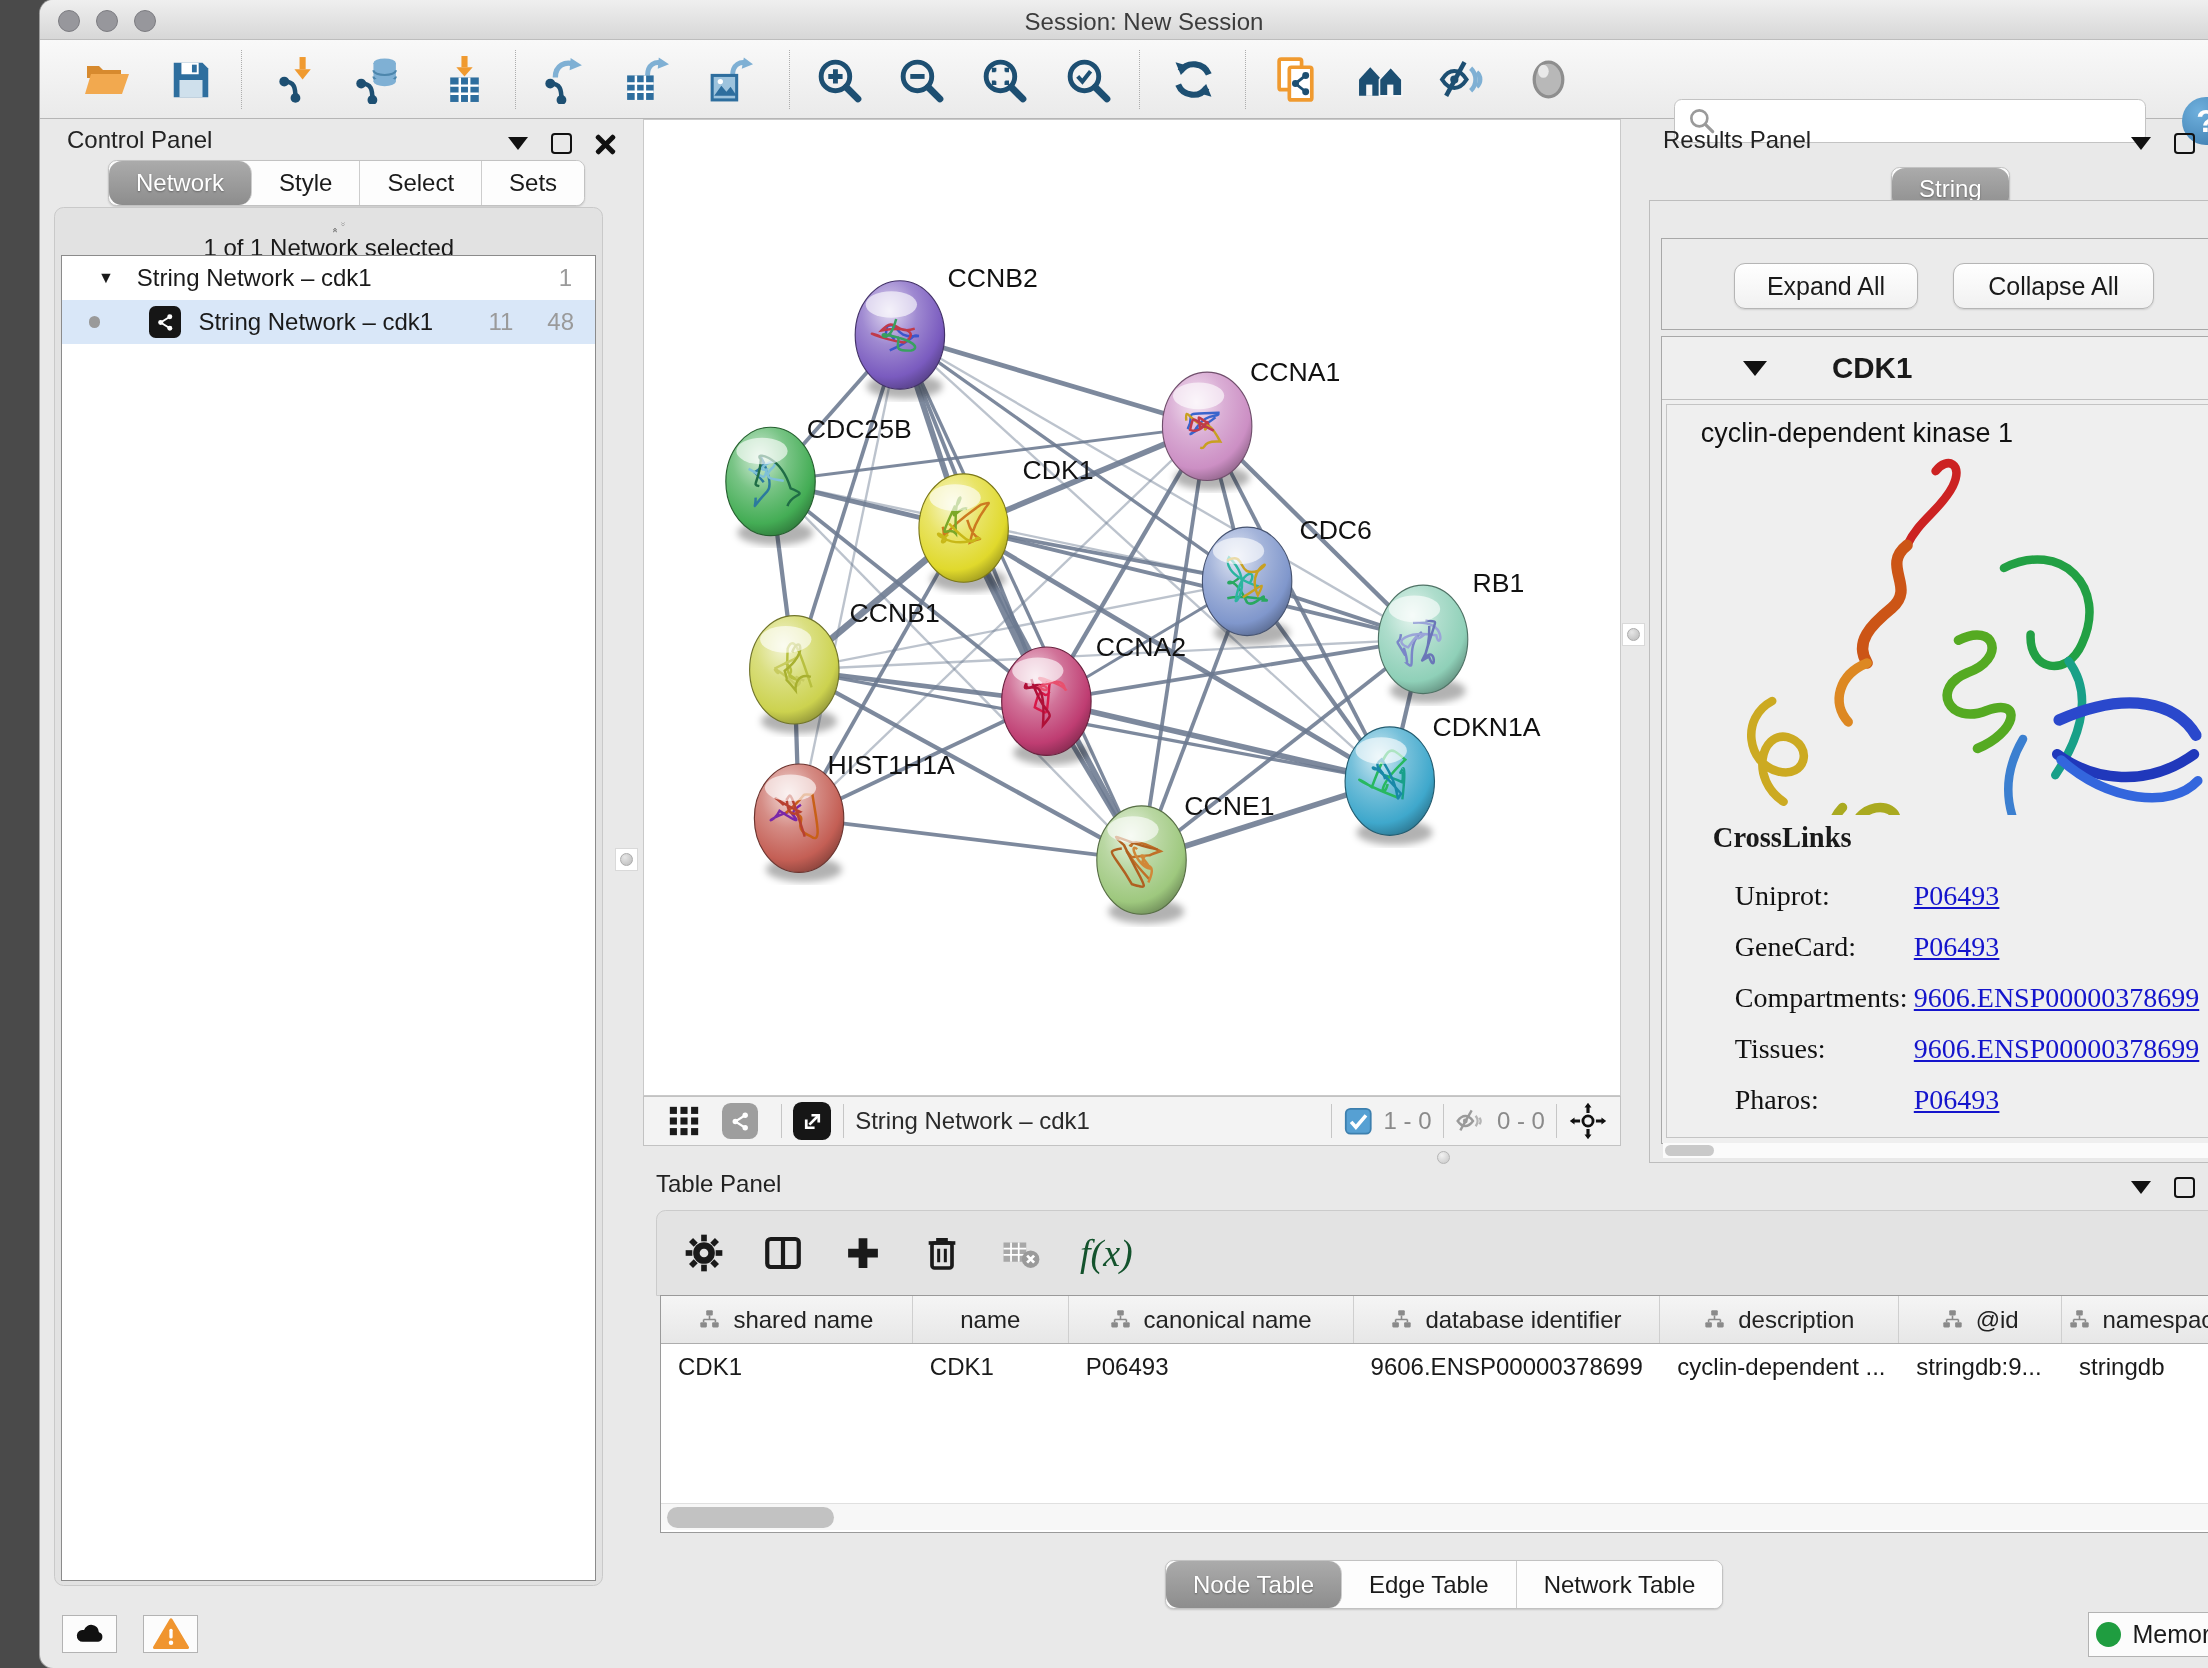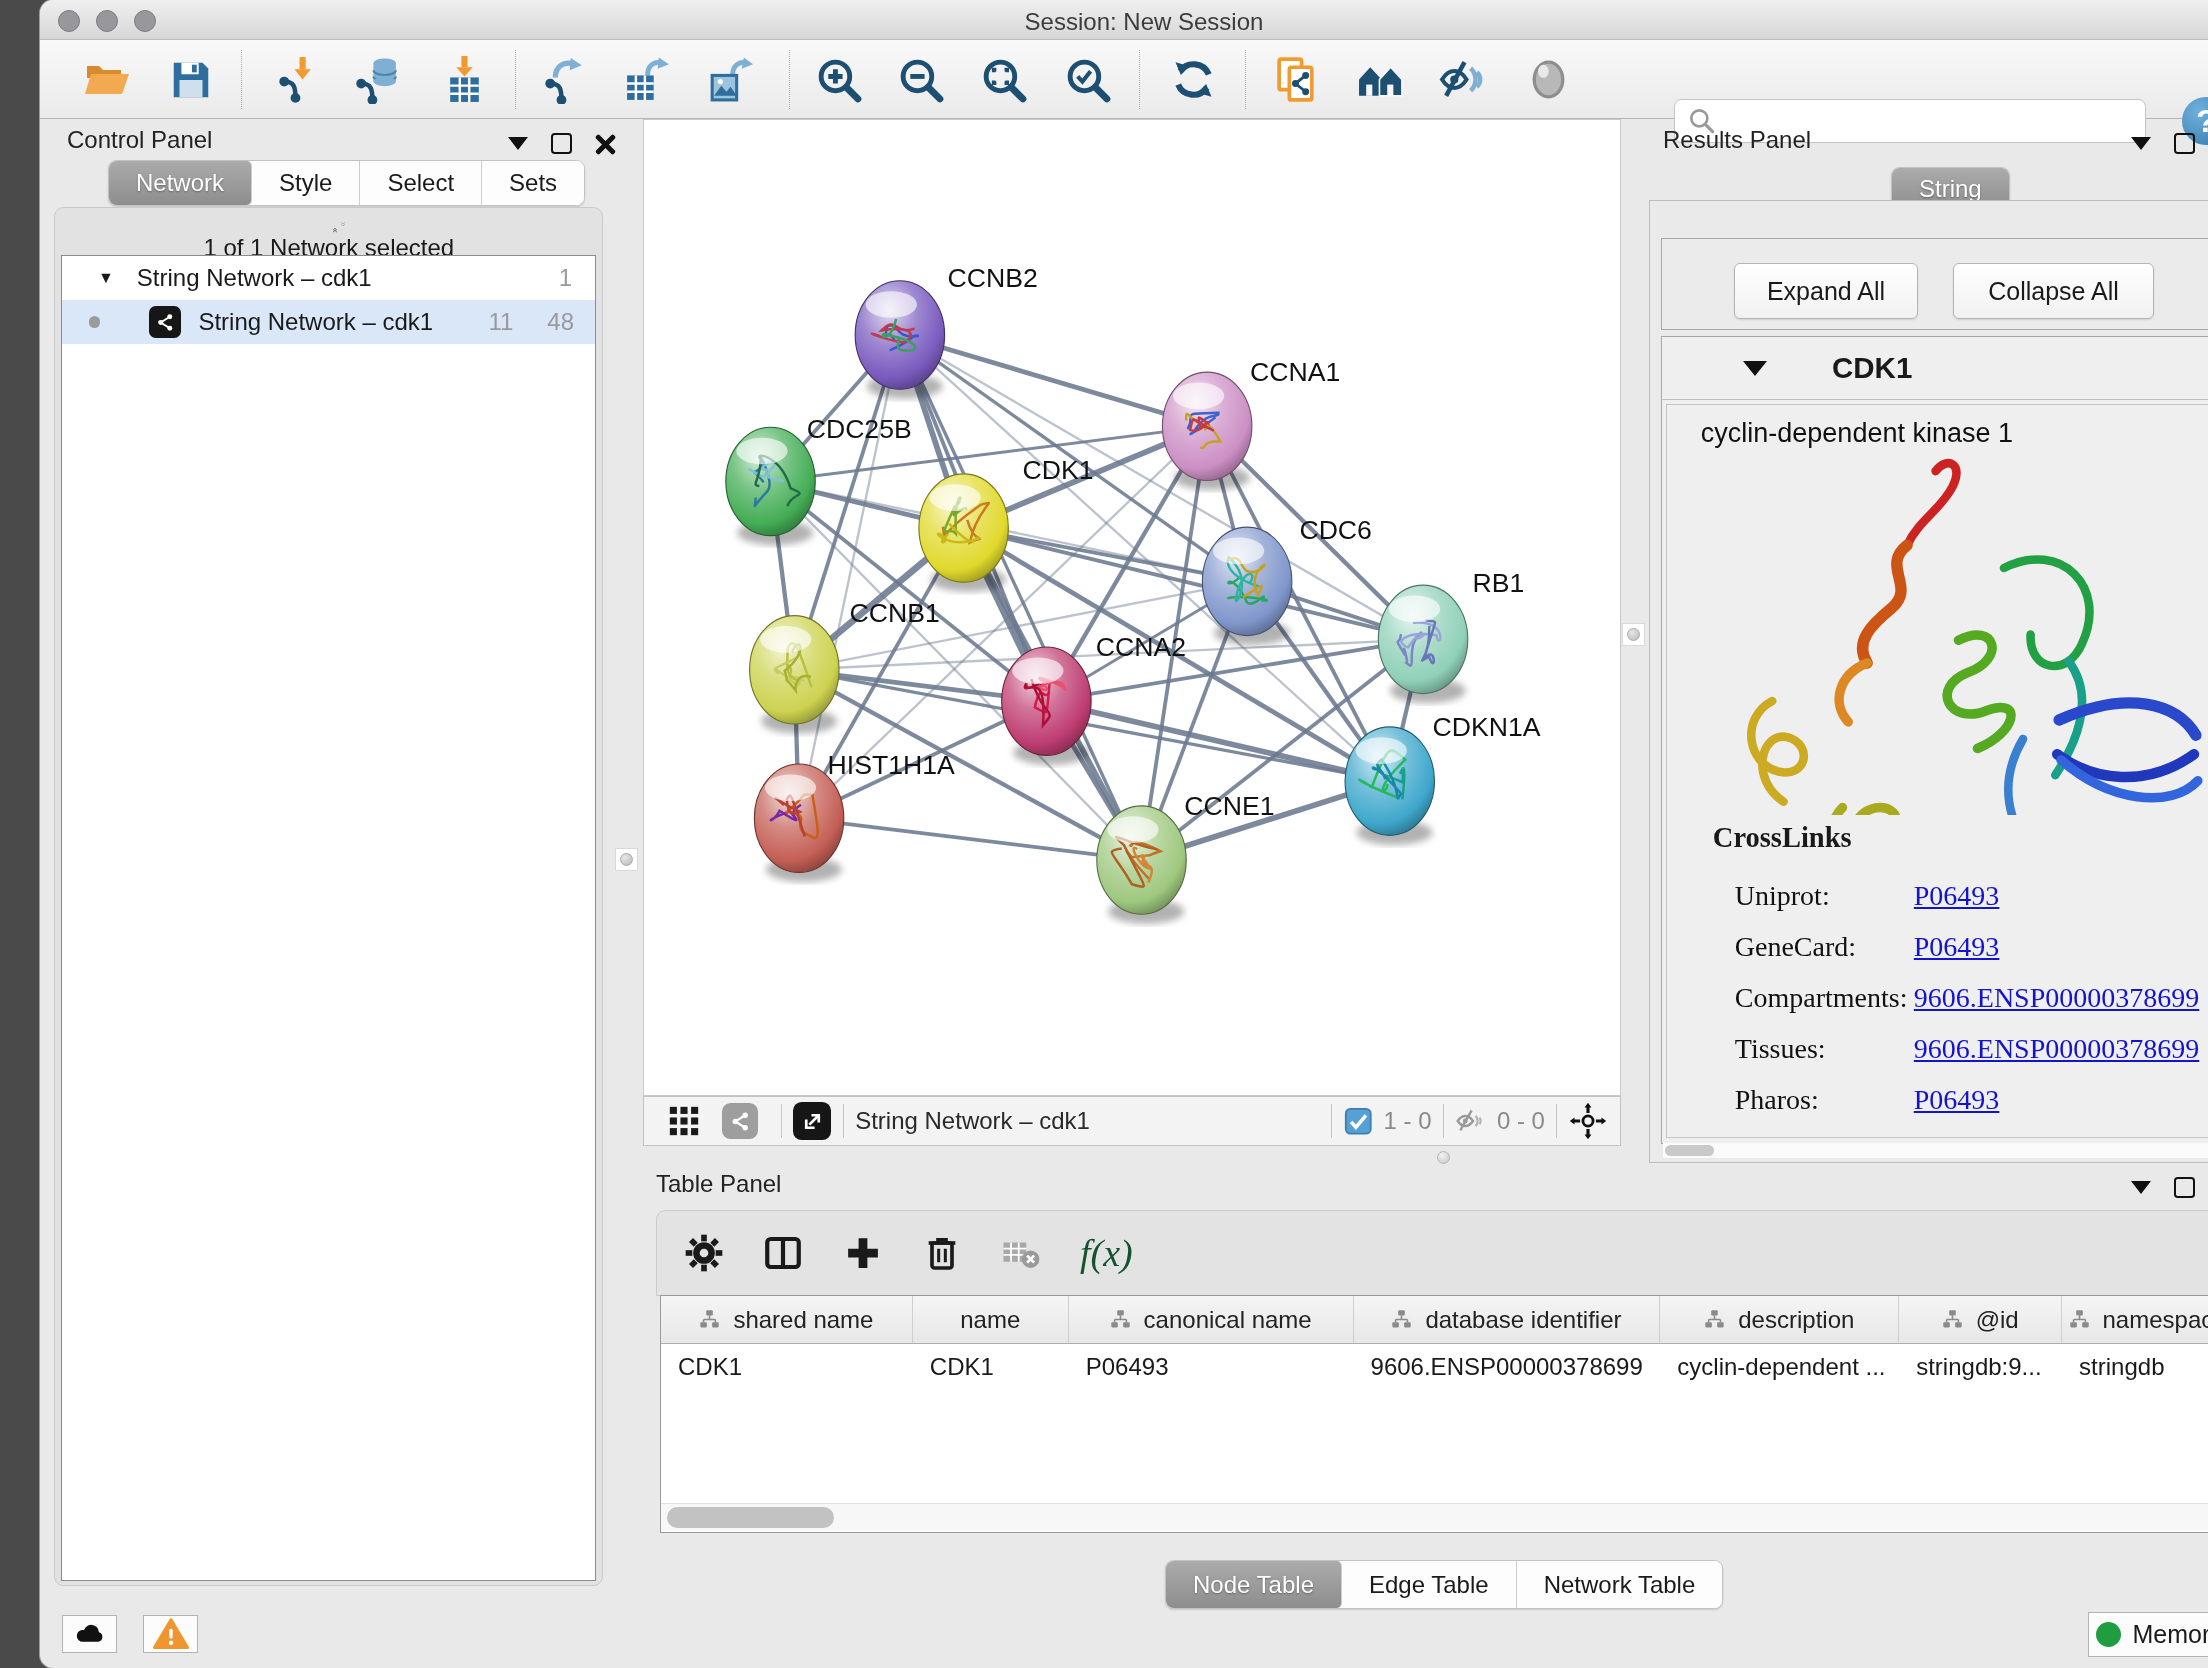--- a/index.html
+++ b/index.html
@@ -37,21 +37,21 @@
   .pctl .xx:before,.pctl .xx:after{content:"";position:absolute;left:-1.9px;top:8.6px;width:25px;height:4.8px;
     background:#111;border-radius:1.9px;}
   .pctl .xx:before{transform:rotate(45deg);} .pctl .xx:after{transform:rotate(-45deg);}
   
   .segtabs{position:absolute;display:flex;background:#fdfdfd;border:1px solid #c2c2c2;
     border-radius:8.6px;overflow:hidden;box-shadow:0 1px 1.9px rgba(0,0,0,.15);}
   .segtabs .seg{display:flex;align-items:center;justify-content:center;font-size:24px;
     color:#1a1a1a;border-right:1px solid #cdcdcd;background:#fdfdfd;padding:0 27px;}
   .segtabs .seg:last-child{border-right:none;}
   .segtabs .seg.sel{background:linear-gradient(#ababab,#8d8d8d);color:#fff;
-    text-shadow:0 1px 1.9px rgba(0,0,0,.35);border-radius:5px;}
+    text-shadow:0 1px 1.9px rgba(0,0,0,.35);border-radius:13px;}
   
   .cp-box{position:absolute;left:14.3px;top:207px;width:549px;height:1379px;
     background:#e2e2e2;border:1px solid #c9c9c9;border-radius:9.5px;}
   .cp-bar{position:absolute;left:14.3px;top:221px;width:549px;height:48px;display:flex;align-items:center;flex-direction:column;}
   .cp-tree{position:absolute;left:21px;top:255px;width:535px;height:1326px;background:#fff;
     border:1.9px solid #8b8b8b;}
   .tree-row{position:relative;width:100%;height:44px;display:flex;align-items:center;font-size:24px;}
   .tree-row .cnt{color:#9a9a9a;}
   .tree-row.sel{background:#d9e7f8;}
   .sharebadge{width:32px;height:32px;border-radius:6.7px;background:#161616;display:flex;
@@ -66,22 +66,22 @@
     display:flex;align-items:center;justify-content:center;}
   .handle i{width:13.3px;height:13.3px;border-radius:50%;
     background:radial-gradient(circle at 35% 30%,#e6e6e6,#b9b9b9);border:1px solid #ababab;display:block;}
   .dot-grip{position:absolute;width:13.3px;height:13.3px;border-radius:50%;
     background:radial-gradient(circle at 35% 30%,#f2f2f2,#c6c6c6);border:1px solid #b5b5b5;}
   
   .rp-outer{position:absolute;left:1609px;top:200px;width:586px;height:963px;
     background:#eaeaea;border:1px solid #bdbdbd;}
   .rp-box1{position:absolute;left:1621px;top:238px;width:563px;height:92px;
     background:#ebebeb;border:1px solid #a8a8a8;}
-  .rp-btn{position:absolute;height:56px;background:linear-gradient(#ffffff,#f1f1f1);
-    border:1px solid #b5b5b5;border-radius:6px;font-size:25px;display:flex;align-items:center;
+  .rp-btn{position:absolute;height:46px;background:linear-gradient(#ffffff,#f1f1f1);
+    border:1px solid #b5b5b5;border-radius:11px;font-size:25px;display:flex;align-items:center;
     justify-content:center;box-shadow:0 1px 1.9px rgba(0,0,0,.12);}
   .rp-sec{position:absolute;left:1621px;top:336px;width:563px;height:808px;
     background:#efefef;border:1px solid #a8a8a8;}
   .rp-sechead{position:relative;width:100%;height:63px;border-bottom:1px solid #bdbdbd;
     display:flex;align-items:center;}
   .rp-sechead .tri{width:0;height:0;border-left:12.4px solid transparent;border-right:12.4px solid transparent;
     border-top:15px solid #111;margin-left:81px;}
   .rp-sechead .gene{font-size:29.5px;font-weight:bold;margin-left:65px;}
   .rp-content{position:relative;margin:3.8px;height:734px;background:#efefef;border:1px solid #c4c4c4;}
   .rp-desc{position:absolute;left:34px;top:13.3px;font-size:27px;color:#111;}

